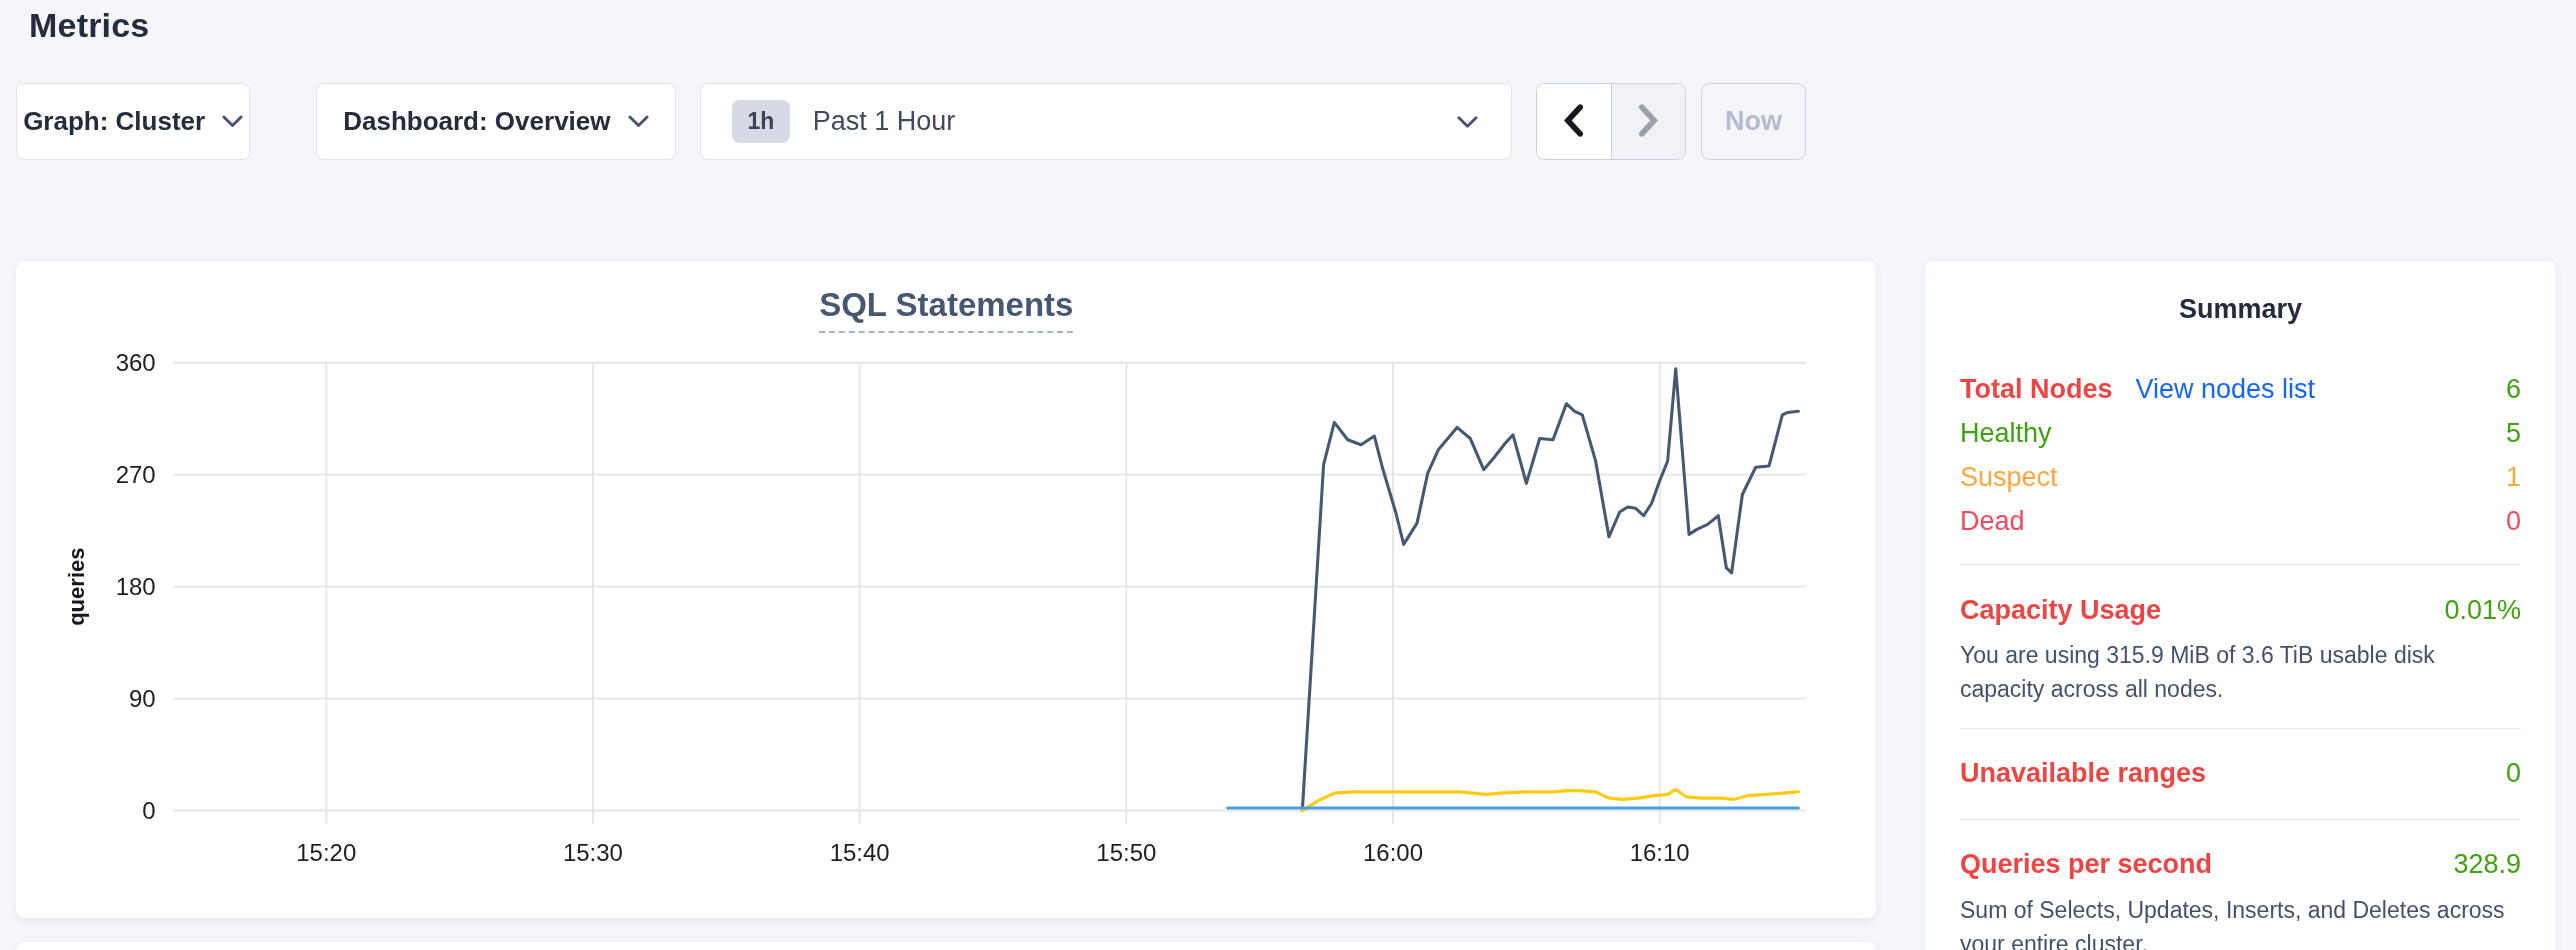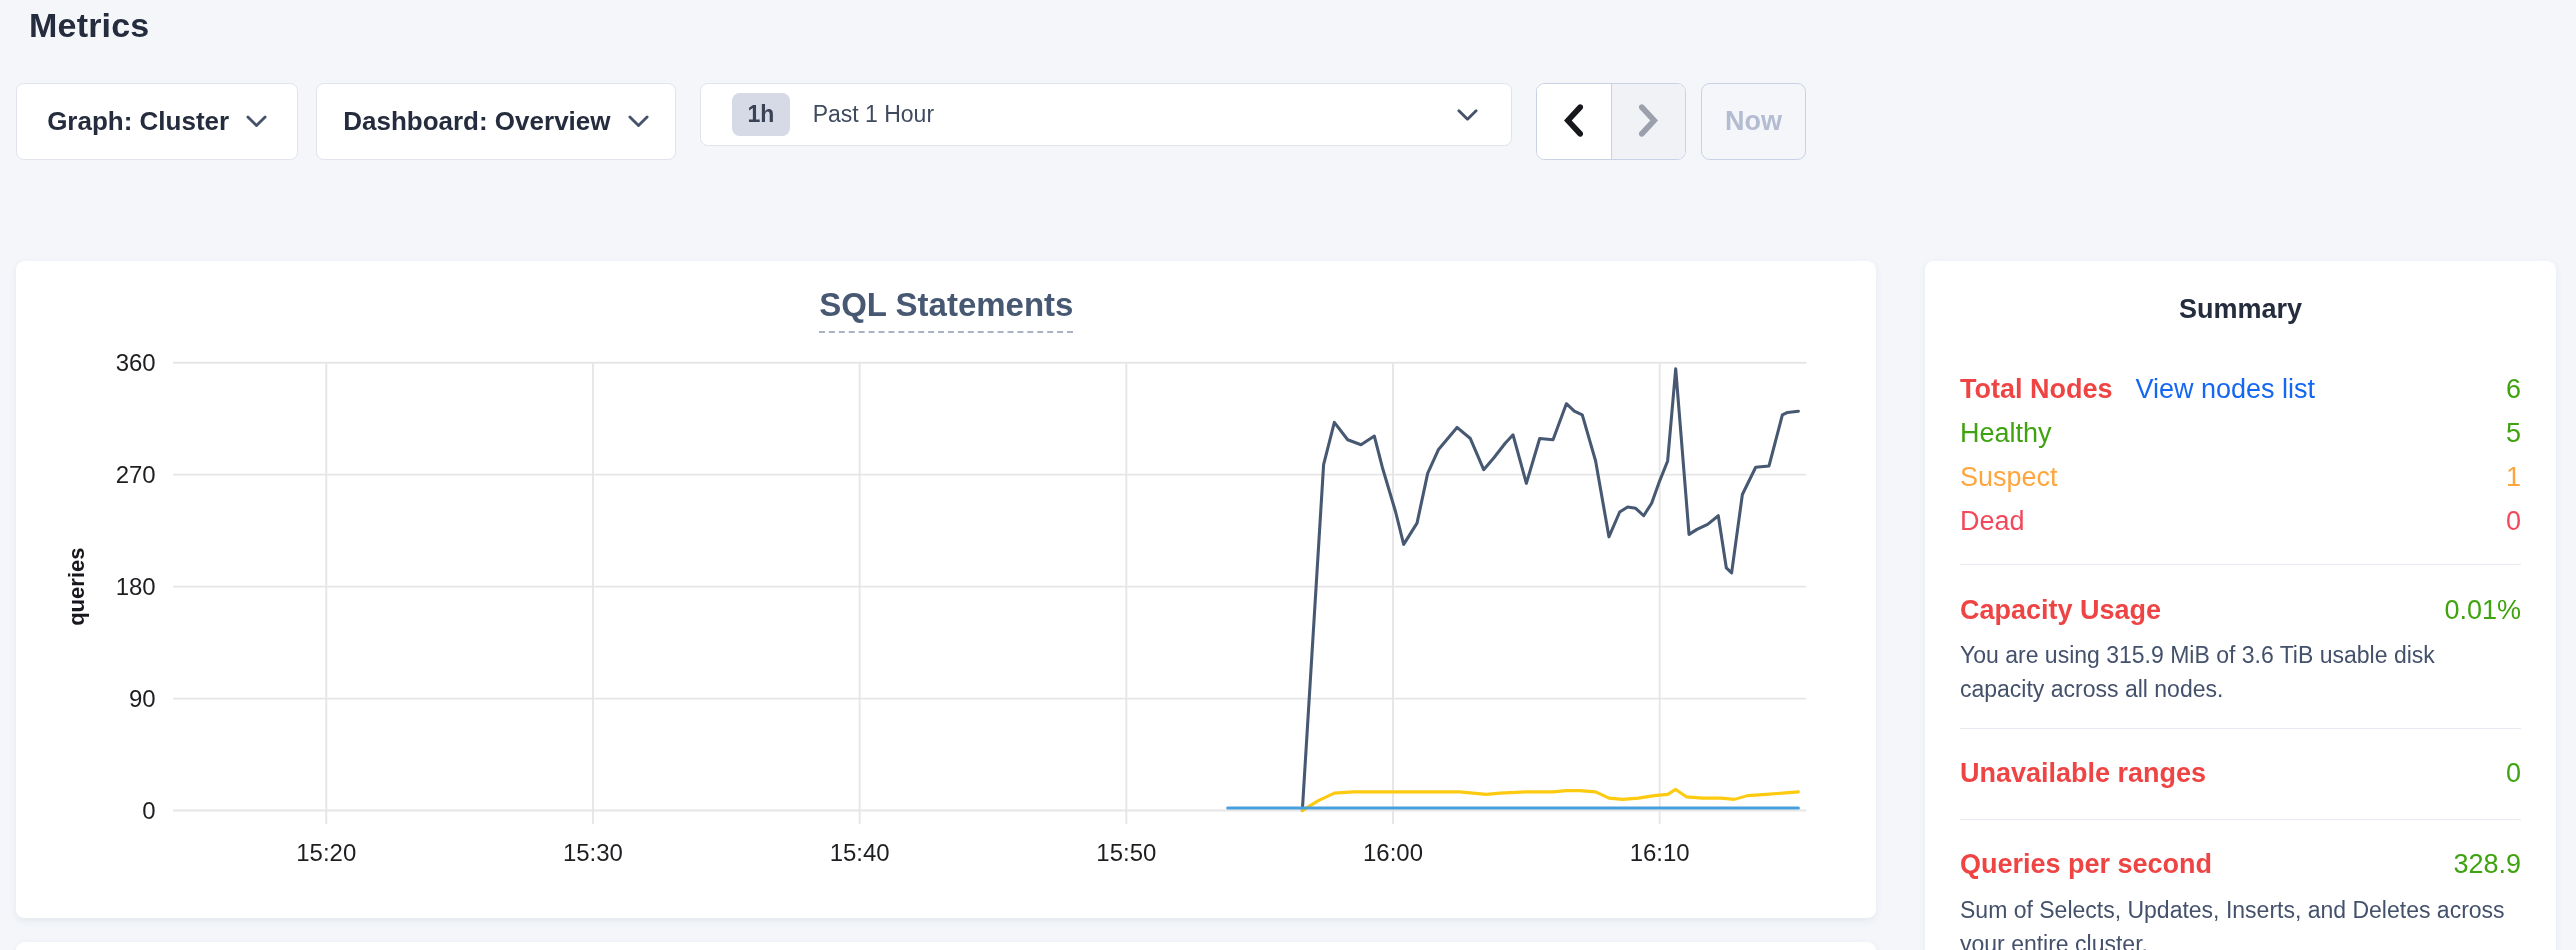--- a/index.html
+++ b/index.html
@@ -12,33 +12,33 @@
     position:absolute; left:29px; top:5.8px; font-size:34px; font-weight:600; color:#242c3d;
     letter-spacing:0.2px;
   }
   
   .tb-btn {
     position:absolute; top:83px; height:77px; background:#fff;
     border:1.9px solid #e0e3ec; border-radius:7.7px; cursor:pointer;
     display:flex; align-items:center; justify-content:center;
     font-family:inherit; font-size:26px; font-weight:700; color:#242c3d;
   }
-  .dd-graph { left:16.3px;  width:282px; }
+  .dd-graph { left:16.3px;  width:234px; }
   .dd-dashboard { left:316px; width:360px; }
   .chev-down { margin-left:17.3px; display:inline-flex; }
   .time-selector {
-    position:absolute; top:83px; left:700px; width:812px; height:63px;
+    position:absolute; top:83px; left:700px; width:812px; height:77px;
     background:#fff; border:1.9px solid #e0e3ec; border-radius:7.7px; cursor:pointer;
     display:flex; align-items:center; font-family:inherit;
   }
   .time-badge {
     margin-left:31px; background:#d5dae6; color:#3a4356; border-radius:7.7px;
     font-size:23px; font-weight:700; padding:9.6px 15.4px; line-height:1;
   }
-  .time-label { margin-left:23px; font-size:23px; font-weight:500; color:#3f4a5e; }
+  .time-label { margin-left:23px; font-size:27px; font-weight:500; color:#3f4a5e; }
   .time-chev { position:absolute; right:33px; top:50%; transform:translateY(-50%); display:flex; }
   .nav-group {
     position:absolute; left:1536px; top:83px; width:150px; height:77px;
     border:1.9px solid #c9d1e4; border-radius:8.6px; overflow:hidden; display:flex; background:#fff;
   }
   .nav-half { flex:1; display:flex; align-items:center; justify-content:center; border:none; cursor:pointer; background:#fff; }
   .nav-half + .nav-half { border-left:1.9px solid #c9d1e4; background:#f1f2f6; }
   .now-btn {
     position:absolute; left:1701px; top:83px; width:105px; height:77px;
     background:transparent; border:1.9px solid #c9d1e4; border-radius:8.6px;

